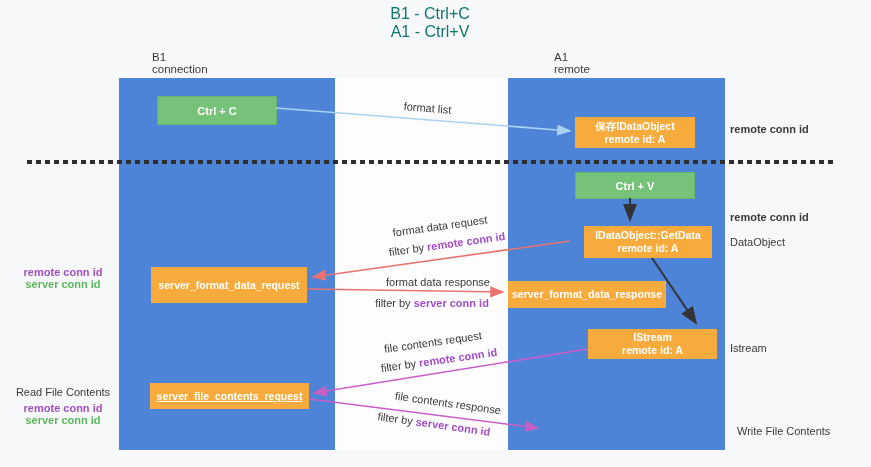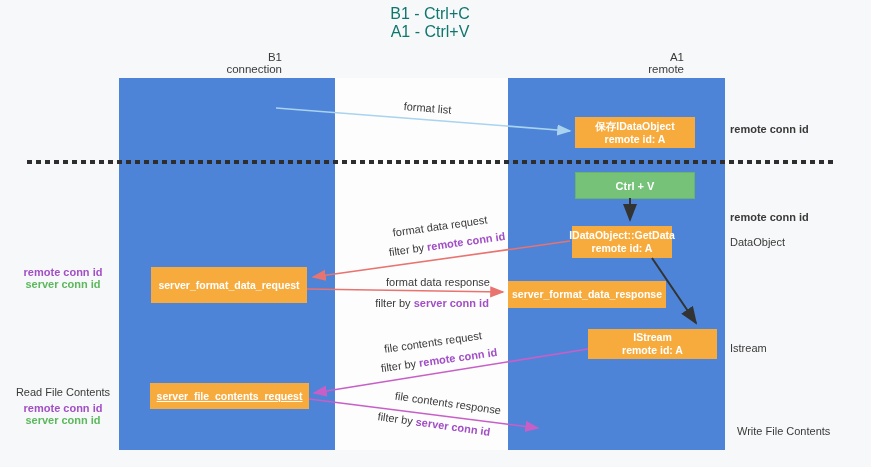--- a/index.html
+++ b/index.html
@@ -4,21 +4,21 @@
 <style>
   html,body{margin:0;padding:0;}
   body{font-family:"Liberation Sans",sans-serif;background:#f7f8f9;}
   .canvas{position:relative;width:871px;height:467px;background:#f7f8f9;overflow:hidden;}
   .mid-panel{position:absolute;left:335px;top:78px;width:173px;height:372px;background:#fdfdfd;}
   .lifeline{position:absolute;top:78px;height:372px;background:#4d84d8;}
   .lifeline.left{left:119px;width:216px;}
   .lifeline.right{left:508px;width:217px;}
   .title{position:absolute;left:330px;top:5px;width:200px;text-align:center;
          font-size:16px;line-height:18px;color:#0f766e;}
-  .lane-header{position:absolute;top:51px;width:130px;text-align:right;
+  .lane-header{position:absolute;top:51px;width:130px;text-align:left;
          font-size:11.5px;line-height:12px;color:#3a3a3a;}
   .lane-header.left{left:152px;} .lane-header.right{left:554px;}
   .dashline{position:absolute;left:27px;top:160px;width:806px;height:4px;
          background:repeating-linear-gradient(90deg,#2e2e2e 0 5px,transparent 5px 9px);}
   .box{position:absolute;display:flex;flex-direction:column;align-items:center;
        justify-content:center;color:#fff;text-align:center;z-index:3;}
   .box-green{background:#77c279;border:1px solid #68b46b;font-size:11px;font-weight:bold;}
   .box-orange{background:#f8ab3d;font-size:10.5px;font-weight:bold;line-height:13px;}
   .arrows{position:absolute;left:0;top:0;z-index:4;pointer-events:none;}
   .alabel{position:absolute;z-index:5;font-size:11px;color:#3a3a3a;text-align:center;white-space:nowrap;}
@@ -73,35 +73,38 @@
     </defs>
     <line x1="276" y1="108" x2="570" y2="131" stroke="#a9d3ef" stroke-width="1.6" marker-end="url(#m-blue)"></line>
     <line x1="630" y1="198" x2="630" y2="220" stroke="#333" stroke-width="2" marker-end="url(#m-black)"></line>
     <line x1="570" y1="241" x2="313" y2="277" stroke="#e8736f" stroke-width="1.6" marker-end="url(#m-salmon)"></line>
     <line x1="307" y1="289" x2="503" y2="292" stroke="#e8736f" stroke-width="1.6" marker-end="url(#m-salmon)"></line>
     <line x1="652" y1="258" x2="696" y2="323" stroke="#333" stroke-width="2" marker-end="url(#m-black)"></line>
     <line x1="588" y1="349" x2="314" y2="393" stroke="#c75fc7" stroke-width="1.6" marker-end="url(#m-magenta)"></line>
     <line x1="309" y1="399" x2="538" y2="428" stroke="#c75fc7" stroke-width="1.6" marker-end="url(#m-magenta)"></line>
   </svg>
 
+  <div class="box box-green" style="left:157px;top:96px;width:118px;height:27px;">
+    <div>Ctrl + C</div>
+  </div>
   <div class="box box-orange" style="left:151px;top:267px;width:156px;height:36px;">
     <div>server_format_data_request</div>
   </div>
   <div class="box box-orange" style="left:150px;top:383px;width:159px;height:26px;text-decoration:underline;">
     <div>server_file_contents_request</div>
   </div>
 
   <div class="box box-orange" style="left:575px;top:117px;width:120px;height:31px;">
     <div>保存IDataObject</div>
     <div>remote id: A</div>
   </div>
   <div class="box box-green" style="left:575px;top:172px;width:118px;height:25px;">
     <div>Ctrl + V</div>
   </div>
-  <div class="box box-orange" style="left:572px;top:226px;width:100px;height:32px;">
+  <div class="box box-orange" style="left:584px;top:226px;width:128px;height:32px;">
     <div>IDataObject::GetData</div>
     <div>remote id: A</div>
   </div>
   <div class="box box-orange" style="left:508px;top:281px;width:158px;height:27px;">
     <div>server_format_data_response</div>
   </div>
   <div class="box box-orange" style="left:588px;top:329px;width:129px;height:30px;">
     <div>IStream</div>
     <div>remote id: A</div>
   </div>

